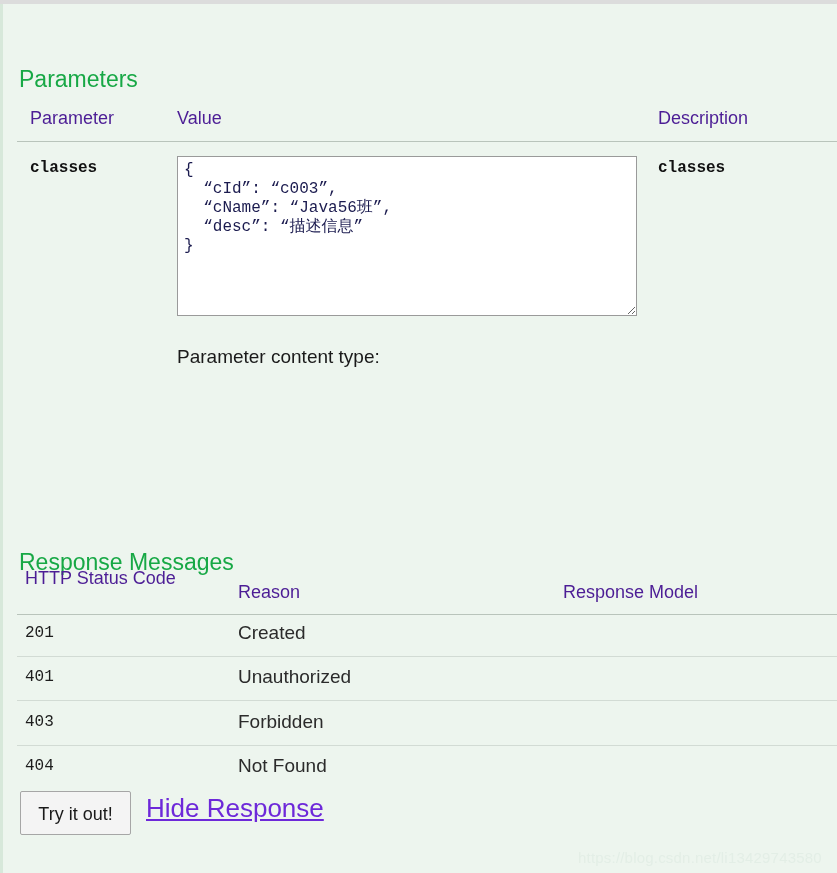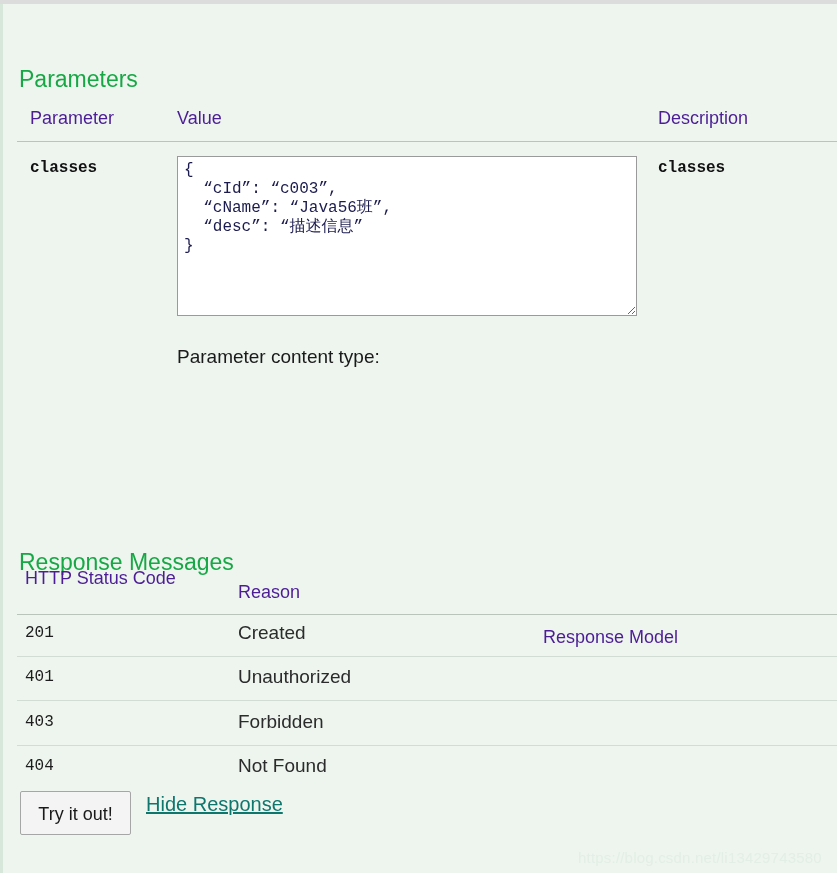--- a/index.html
+++ b/index.html
@@ -173,21 +173,21 @@
     flex-direction: column;
   }
   .pctype-label {
     font-size: 19px;
     color: #1a1a1a;
   }
 
   
   #rh-status { top: 564px; left: 22px; }
   #rh-reason { top: 578px; left: 235px; }
-  #rh-model  { top: 578px; left: 540px; margin-top: 45px; }
+  #rh-model  { top: 578px; left: 560px; }
   #resp-divider { top: 610px; }
 
   .resp-row-code {
     position: absolute;
     left: 22px;
     font-family: "Liberation Mono", monospace;
     font-size: 16px;
     color: #1c1c1c;
   }
   .resp-row-reason {
@@ -210,22 +210,22 @@
     font-family: "Liberation Sans", sans-serif;
     font-size: 18px;
     color: #1a1a1a;
     cursor: pointer;
     padding: 12px;
   }
   #hide-response {
     position: absolute;
     top: 789px;
     left: 143px;
-    font-size: 20px;
-    color: #0f766e;
+    font-size: 26px;
+    color: #6d28d9;
     text-decoration: underline;
     cursor: pointer;
   }
   #watermark {
     position: absolute;
     top: 845px;
     left: 575px;
     font-size: 15px;
     color: #e3eee6;
     letter-spacing: 0.2px;

